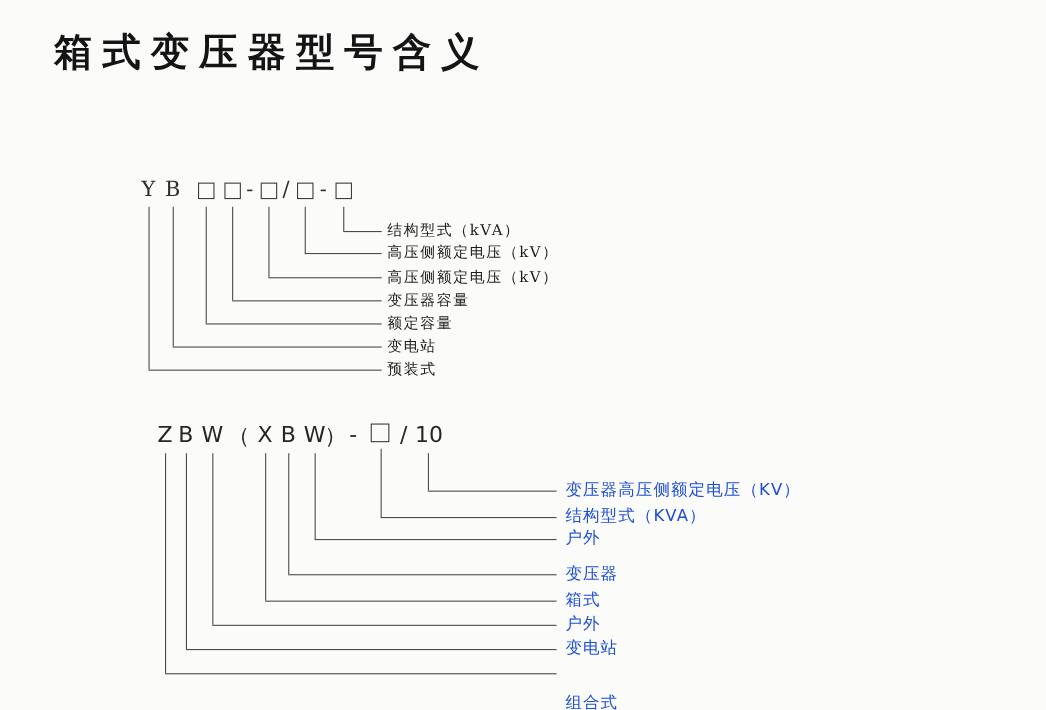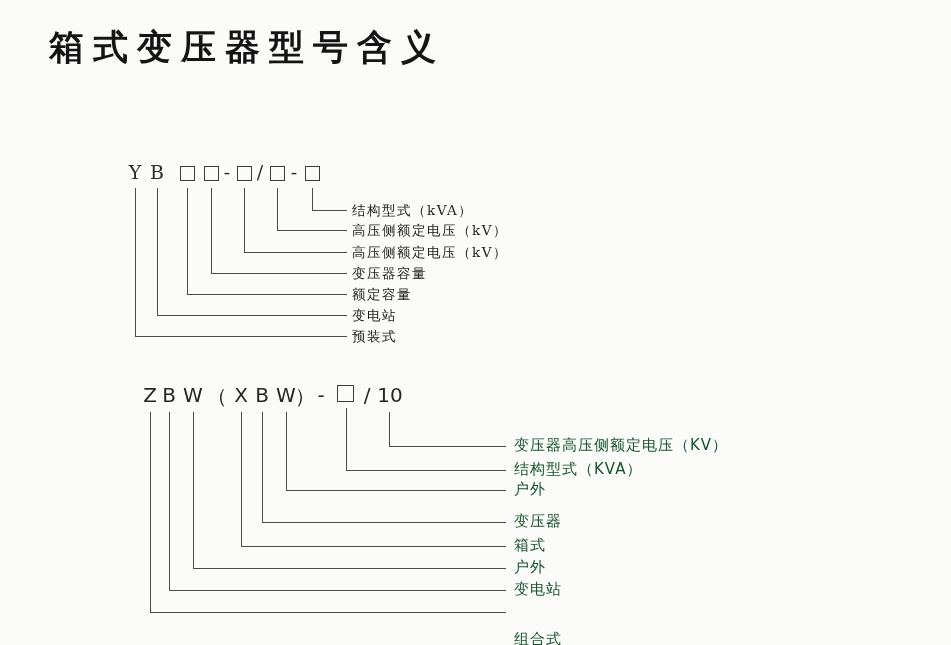--- a/index.html
+++ b/index.html
@@ -30,21 +30,21 @@
   .b1{width:15px;height:15px;top:166px;}
   .b2{width:17px;height:17px;top:385px;}
   .vl{position:absolute;width:1.2px;background:#4b4b4b;}
   .hl{position:absolute;height:1.2px;background:#4b4b4b;}
   .lbl{position:absolute;white-space:nowrap;}
   .l1{
     left:352px;font-family:"DejaVu Serif","Liberation Serif",serif;
     font-size:13.5px;letter-spacing:1.5px;line-height:17px;color:#1c1c1c;
   }
   .l2{
-    left:514px;font-size:15px;letter-spacing:1px;line-height:19px;color:#14532d;
+    left:514px;font-size:15px;letter-spacing:1px;line-height:19px;color:#1d4ed8;
   }
 </style>
 </head>
 <body>
 
 <div class="stage">
 
   <h1 class="title">箱式变压器型号含义</h1>
 
   <section>

